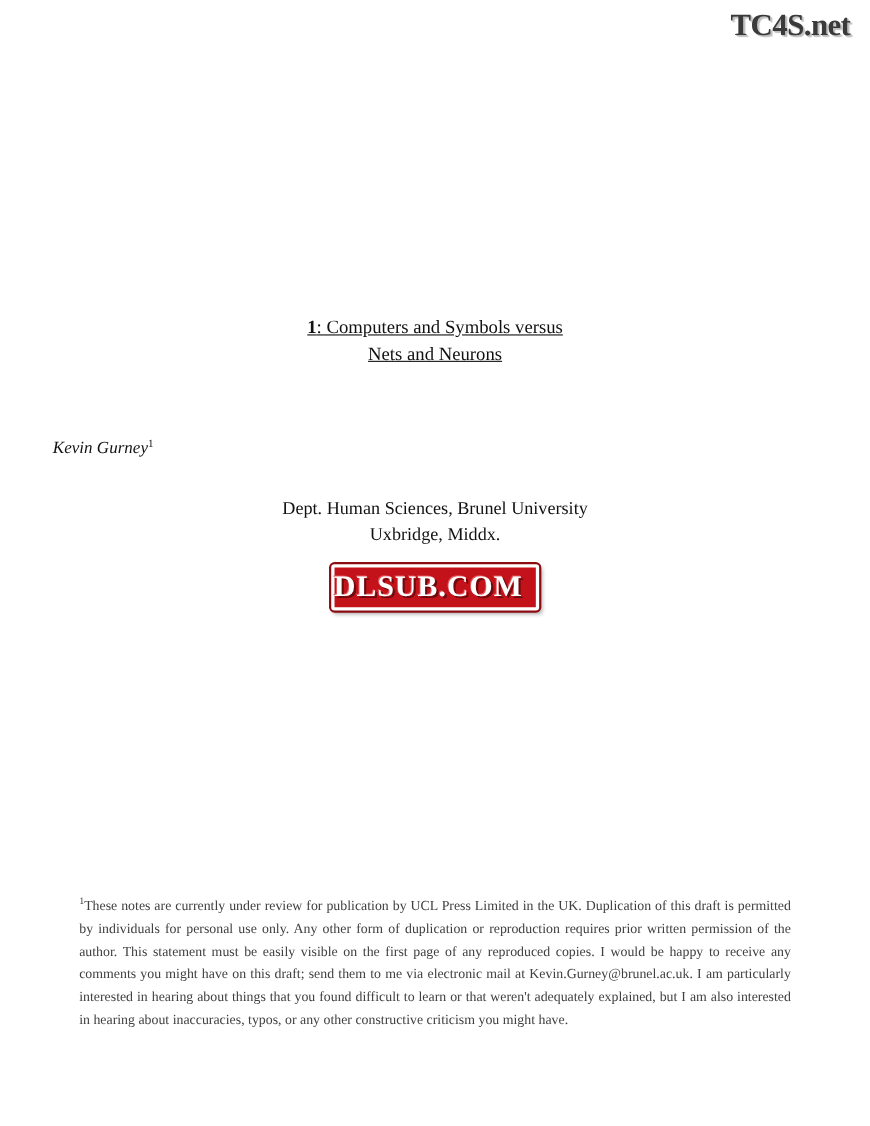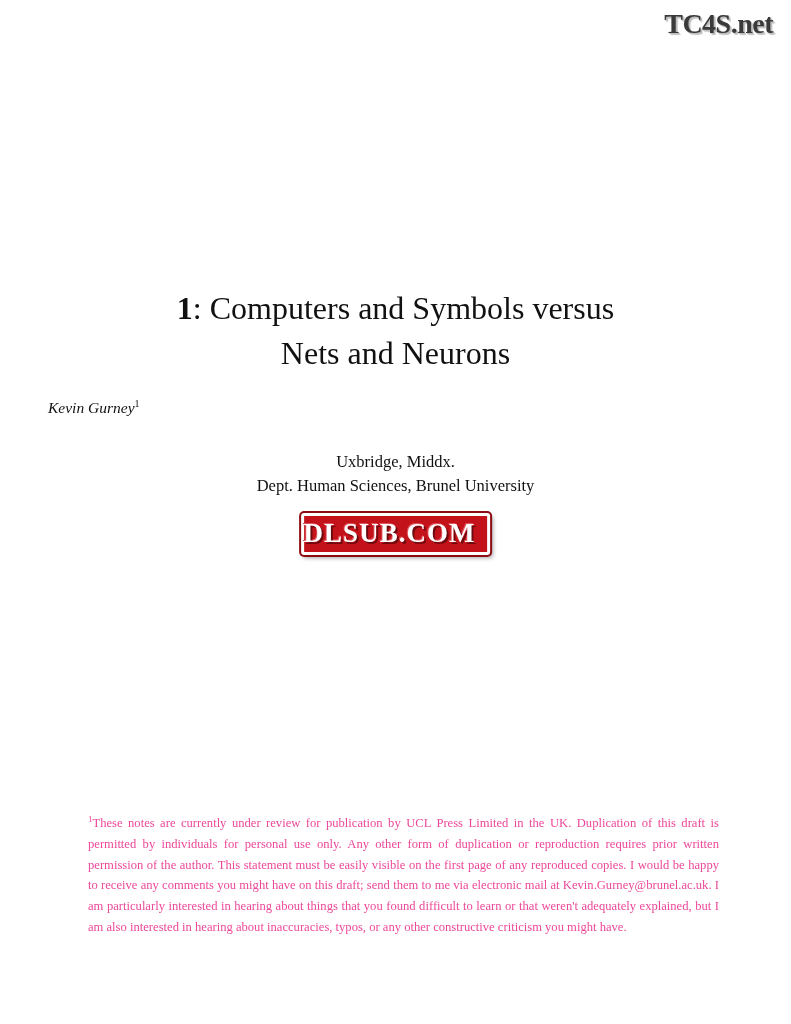--- a/index.html
+++ b/index.html
@@ -66,23 +66,24 @@
     margin-top: 20px;
   }
 
   
   .title {
     position: absolute;
     left: 0;
     right: 0;
     top: 286px;
     text-align: center;
-    font-size: 32px;
+    font-size: 17px;
     line-height: 1.42;
     color: #111111;
+    text-decoration: underline;
   }
   .title .chapno { font-weight: bold; }
 
   .author {
     position: absolute;
     left: 0;
     right: 16px;
     top: 398px;
     text-align: left;
     font-size: 15.5px;
@@ -110,22 +111,21 @@
   
   .footnote {
     position: absolute;
     left: 72px;
     right: 72px;
     top: 812px;
     font-size: 12.6px;
     line-height: 1.65;
     text-align: justify;
     text-justify: inter-word;
-    color: #ec4899;
-    margin-left: 16px;
+    color: #404040;
   }
   .footnote sup {
     font-size: 9px;
     vertical-align: super;
   }
 </style>
 </head>
 <body>
 
 <div class="page">
@@ -137,22 +137,22 @@
       <span class="chapno">1</span><span>: Computers and Symbols versus</span>
     </div>
     <div>Nets and Neurons</div>
   </div>
 
   <div class="author">
     <span>Kevin Gurney</span><sup>1</sup>
   </div>
 
   <div class="affiliation">
+    <div>Dept. Human Sciences, Brunel University</div>
     <div>Uxbridge, Middx.</div>
-    <div>Dept. Human Sciences, Brunel University</div>
   </div>
 
   <div class="wm-mid">DLSUB.COM</div>
 
   <div class="footnote">
     <sup>1</sup><span>These notes are currently under review for publication by UCL Press Limited in the UK. Duplication of this draft is permitted by individuals for personal use only. Any other form of duplication or reproduction requires prior written permission of the author. This statement must be easily visible on the first page of any reproduced copies. I would be happy to receive any comments you might have on this draft; send them to me via electronic mail at Kevin.Gurney@brunel.ac.uk. I am particularly interested in hearing about things that you found difficult to learn or that weren't adequately explained, but I am also interested in hearing about inaccuracies, typos, or any other constructive criticism you might have.</span>
   </div>
 
 
 </div>

